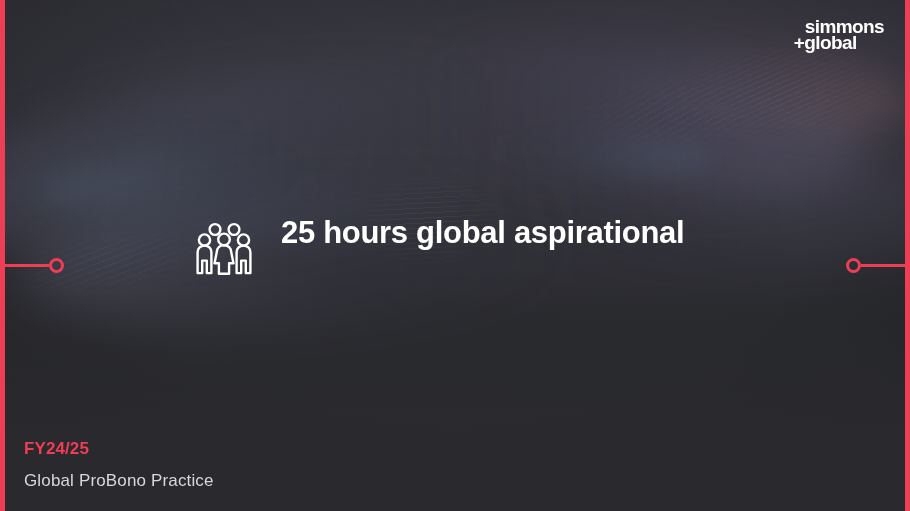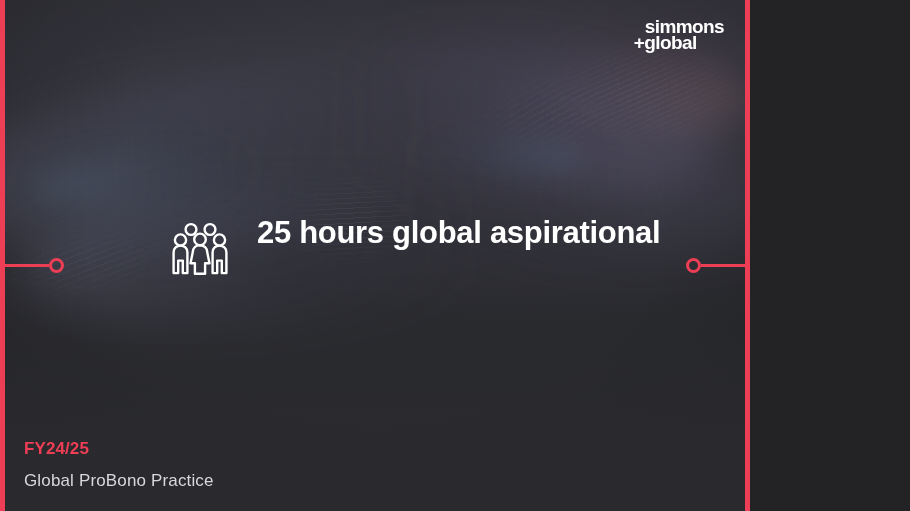--- a/index.html
+++ b/index.html
@@ -6,21 +6,21 @@
 
   html, body {
     width:910px; height:511px;
     background:#232326;
     font-family:"Liberation Sans", sans-serif;
     overflow:hidden;
   }
 
   .slide {
     position:relative;
-    width:750px; height:511px;
+    width:910px; height:511px;
     background:#2b2b2f;
     overflow:hidden;
   }
 
   
   .bg-base {
     position:absolute; inset:0;
     background:
       radial-gradient(ellipse 70% 55% at 18% 14%, rgba(62,62,74,.55) 0%, rgba(43,43,47,0) 70%),
       radial-gradient(ellipse 85% 60% at 72% 20%, rgba(70,68,88,.50) 0%, rgba(43,43,47,0) 72%),
@@ -165,21 +165,21 @@
     line-height:16px;
     letter-spacing:-0.6px;
     text-align:left;
   }
   .logo-row { display:block; white-space:nowrap; }
   .logo-row-1 { padding-left:11px; }
 
   
   .headline-block {
     position:absolute;
-    left:169px; top:212px;
+    left:193px; top:212px;
     display:flex;
     align-items:flex-start;
     gap:26px;
     z-index:5;
   }
   .people-icon { flex:0 0 auto; margin-top:8px; }
   .headline {
     color:#ffffff;
     font-size:31px;
     font-weight:bold;

